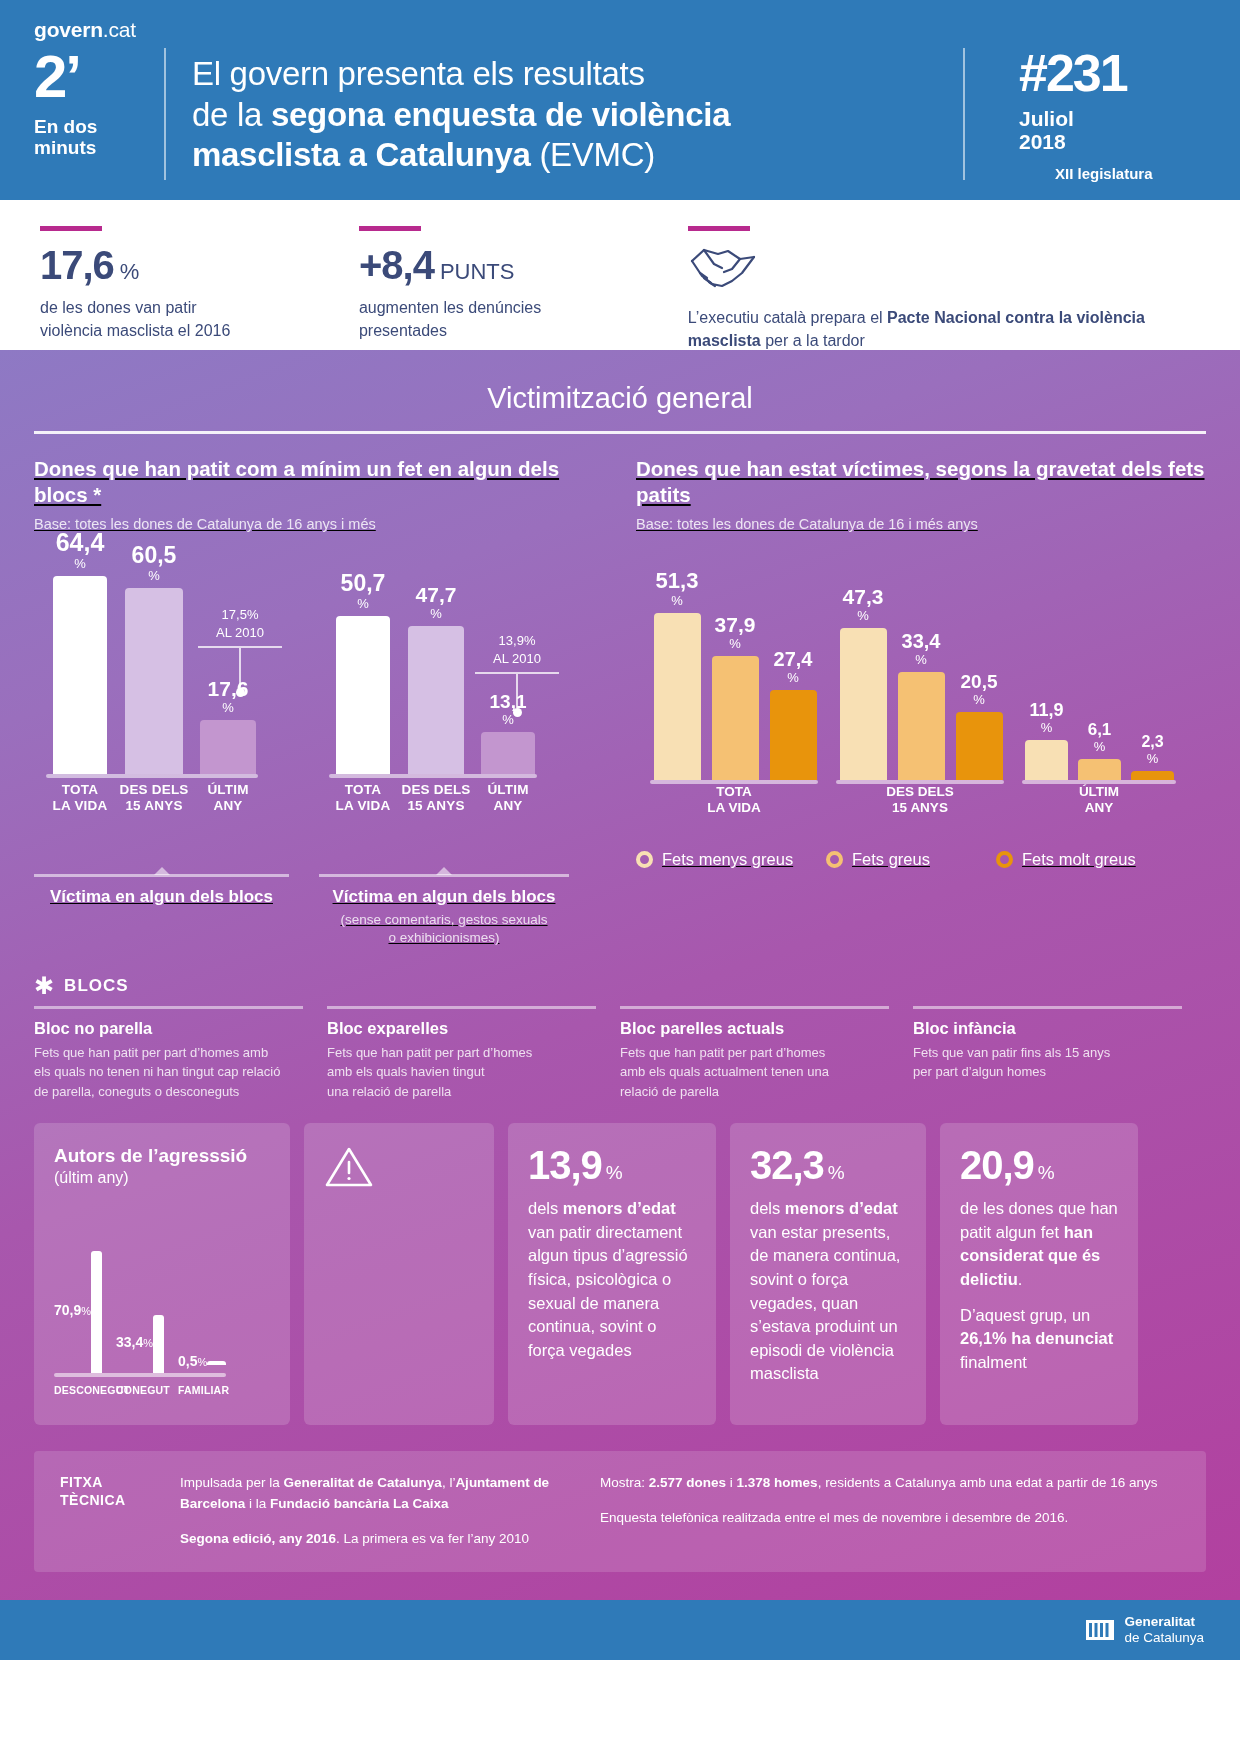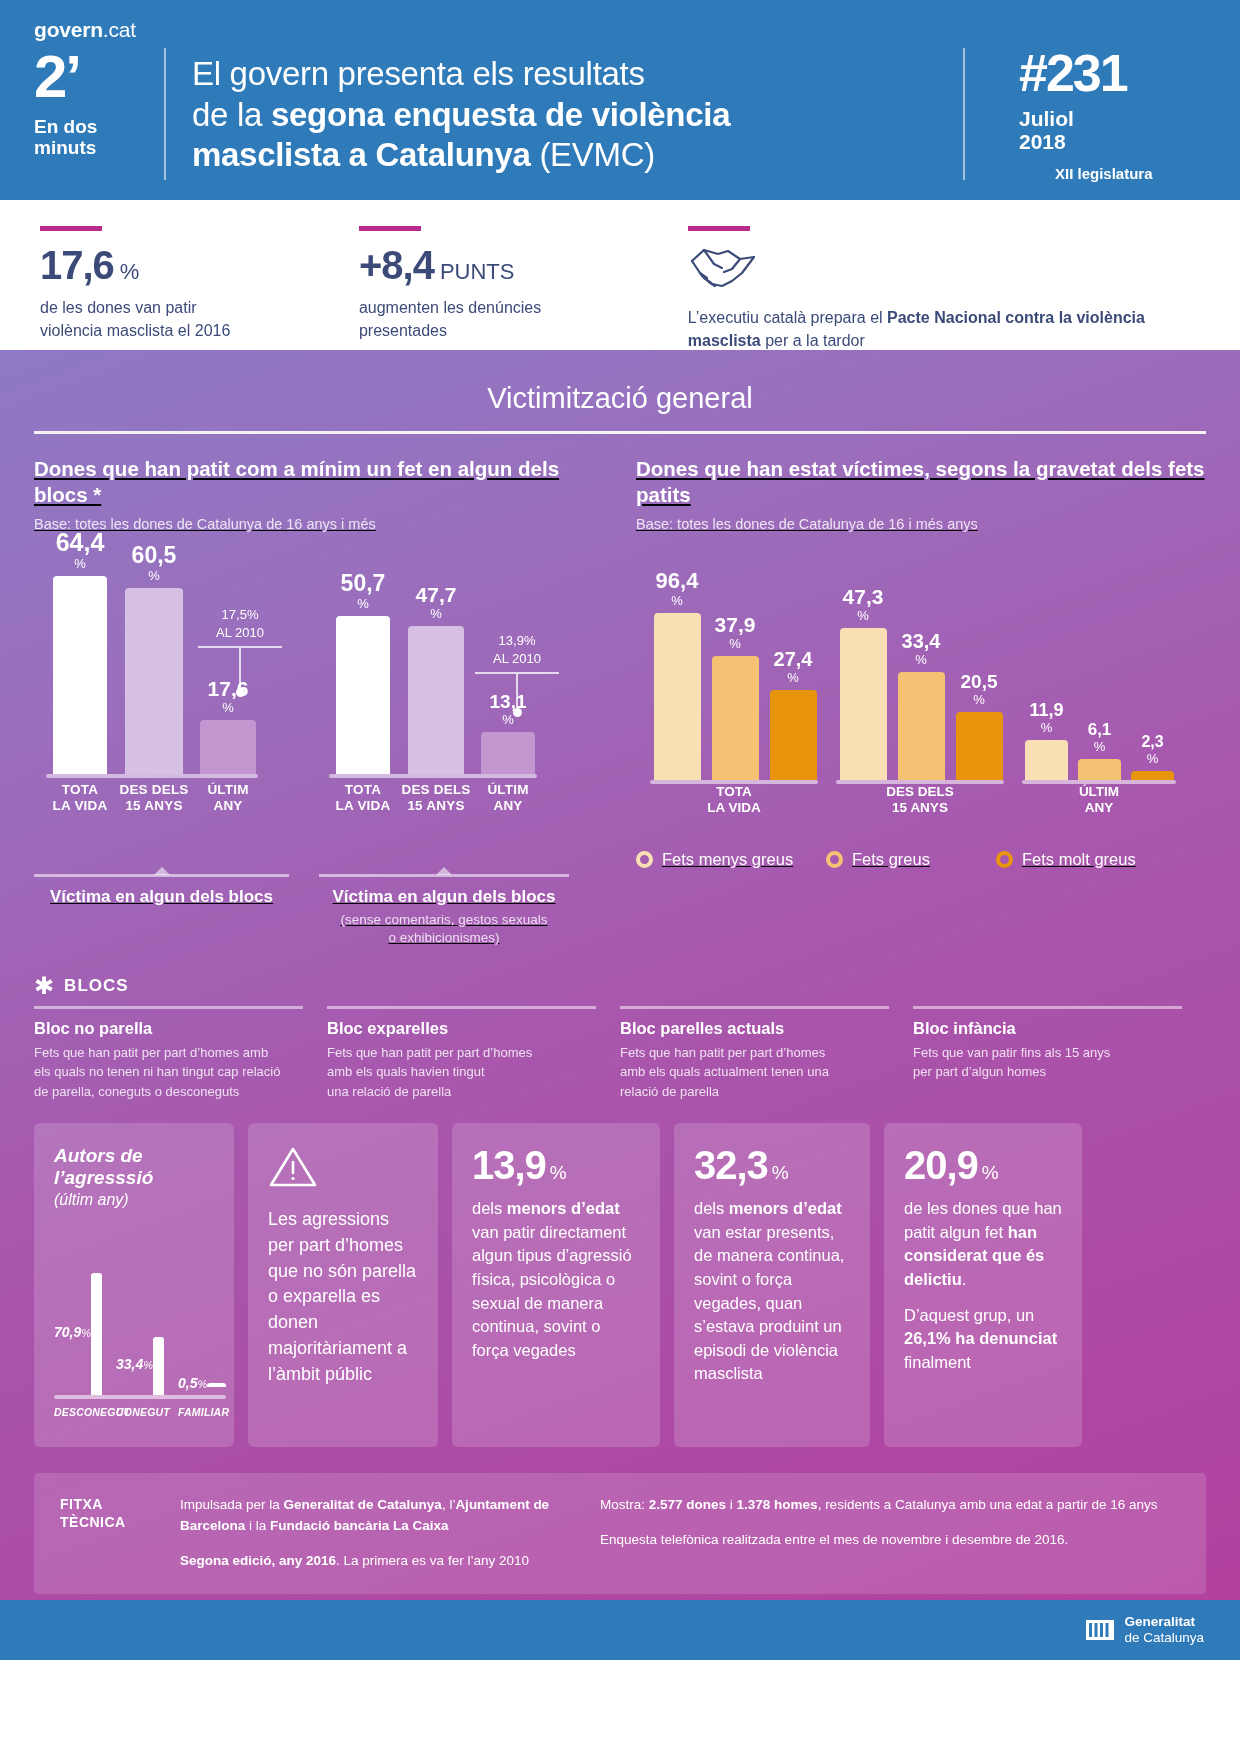--- a/index.html
+++ b/index.html
@@ -105,21 +105,21 @@
   .blocs-hd .t { font-size: 17px; font-weight: bold; letter-spacing: 1px; }
   .blocs { display: flex; padding: 8px 34px 0 34px; }
   .bloc { width: 25%; padding-right: 24px; }
   .bloc .br { height: 3px; background: rgba(255,255,255,0.5); margin-bottom: 10px; }
   .bloc .bt { color: #fff; font-size: 16.5px; font-weight: bold; }
   .bloc .bd { color: rgba(255,255,255,0.82); font-size: 13px; line-height: 1.5; margin-top: 5px; }
 
   
   .cards { display: flex; padding: 22px 34px 0 34px; gap: 14px; }
   .card { background: rgba(255,255,255,0.16); border-radius: 6px; padding: 22px 20px; color: #fff; }
-  .card.c1 { width: 200px; font-style: italic; }
+  .card.c1 { width: 256px; }
   .card.c2 { width: 190px; }
   .card.c3 { width: 208px; }
   .card.c4 { width: 196px; }
   .card.c5 { width: 198px; }
   .card .ct { font-size: 19px; font-weight: bold; }
   .card .cs { font-size: 16px; margin-top: 2px; }
   .card .cbig { font-size: 40px; font-weight: bold; letter-spacing: -1px; line-height: 1; }
   .card .cbig .u { font-size: 19px; font-weight: normal; margin-left: 4px; }
   .card .ctext { font-size: 16.5px; line-height: 1.43; margin-top: 12px; }
   .card .ctext b { font-weight: bold; }
@@ -315,21 +315,21 @@
       </div>
 
       <div class="chart-col right">
         <div class="ch-title">Dones que han estat víctimes, segons la gravetat dels fets patits</div>
         <div class="ch-base">Base: totes les dones de Catalunya de 16 i més anys</div>
 
         <div class="plot" style="height:276px;">
 
           <div class="bars" style="position:absolute; bottom:46px; left:12px; height:230px; align-items:flex-end;">
             <div class="barwrap" style="width:58px;">
-              <div class="vlabel" style="font-size:22px;"><span>96,4</span><span class="pct">%</span></div>
+              <div class="vlabel" style="font-size:22px;"><span>51,3</span><span class="pct">%</span></div>
               <div class="bar" style="width:47px;height:167px;background:#f8e0b4;"></div>
             </div>
             <div class="barwrap" style="width:58px;">
               <div class="vlabel" style="font-size:21px;"><span>37,9</span><span class="pct">%</span></div>
               <div class="bar" style="width:47px;height:124px;background:#f5c173;"></div>
             </div>
             <div class="barwrap" style="width:58px;">
               <div class="vlabel" style="font-size:20px;"><span>27,4</span><span class="pct">%</span></div>
               <div class="bar" style="width:47px;height:90px;background:#e8940c;"></div>
             </div>
@@ -460,21 +460,20 @@
       </div>
 
       <div class="card c2">
         <div class="warn">
           <svg width="50" height="44" viewBox="0 0 50 44" fill="none" stroke="#ffffff" stroke-width="2.6" stroke-linejoin="round" stroke-linecap="round">
             <path d="M25 4 L47 40 L3 40 Z"></path>
             <path d="M25 17 L25 28"></path>
             <circle cx="25" cy="33.5" r="1.6" fill="#ffffff" stroke="none"></circle>
           </svg>
         </div>
-        <div class="ctext" style="font-size:18px;">Les agressions per part d’homes que no són parella o exparella es donen majoritàriament a l’àmbit públic</div>
       </div>
 
       <div class="card c3">
         <div class="cbig"><span>13,9</span><span class="u">%</span></div>
         <div class="ctext"><span>dels </span><b>menors d’edat</b><span> van patir directament algun tipus d’agressió física, psicològica o sexual de manera continua, sovint o força vegades</span></div>
       </div>
 
       <div class="card c4">
         <div class="cbig"><span>32,3</span><span class="u">%</span></div>
         <div class="ctext"><span>dels </span><b>menors d’edat</b><span> van estar presents, de manera continua, sovint o força vegades, quan s’estava produint un episodi de violència masclista</span></div>

